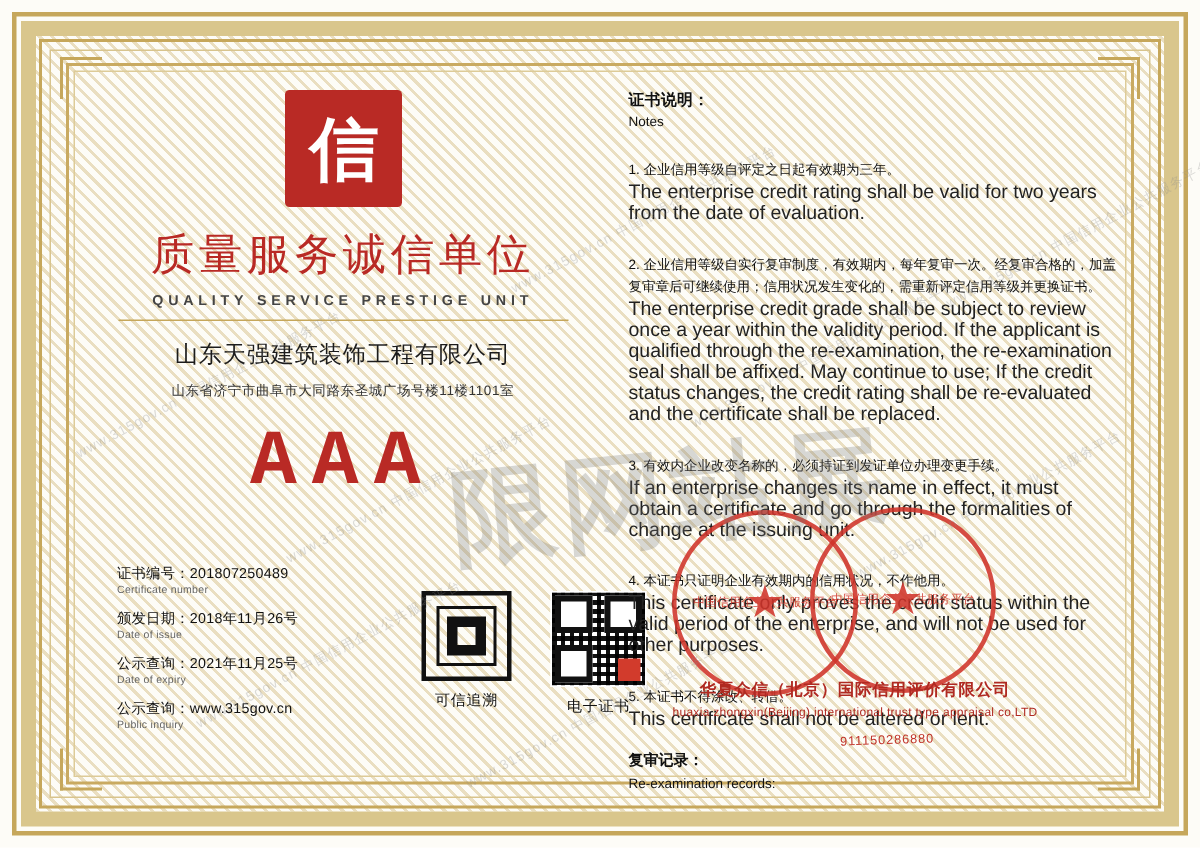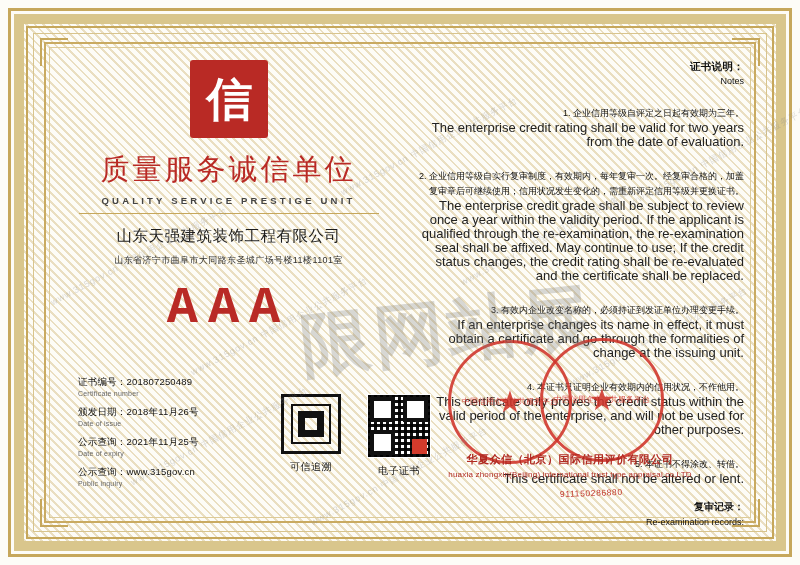--- a/index.html
+++ b/index.html
@@ -247,21 +247,21 @@
     color: #111;
     letter-spacing: 0.5px;
   }
 
   
   .right-col {
     position: absolute;
     right: 0;
     top: 6px;
     width: 325px;
-    text-align: right;
+    text-align: left;
     color: #111;
   }
   .notes-title-cn {
     font-size: 10.5px;
     font-weight: bold;
     letter-spacing: 0.3px;
   }
   .notes-title-en {
     font-size: 9px;
     font-weight: normal;

